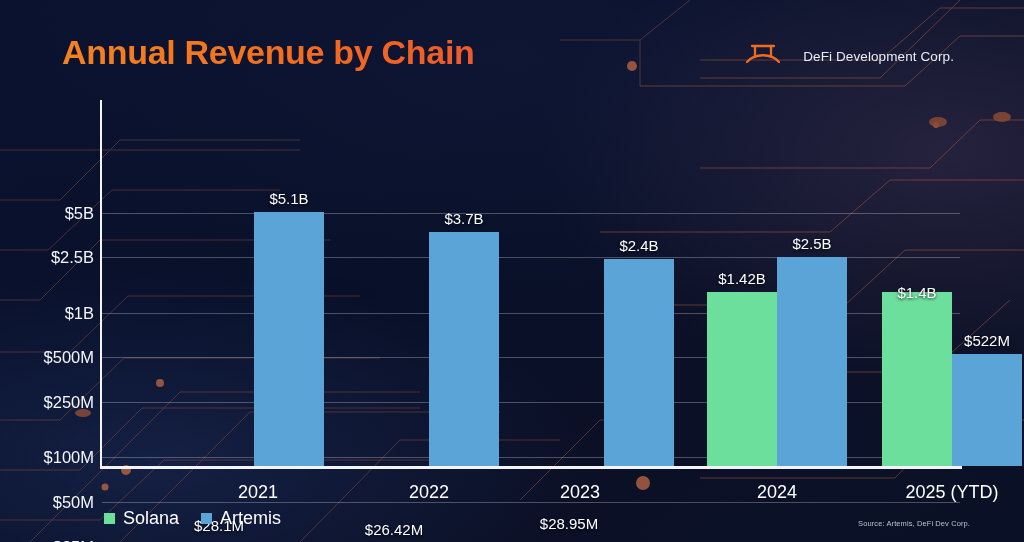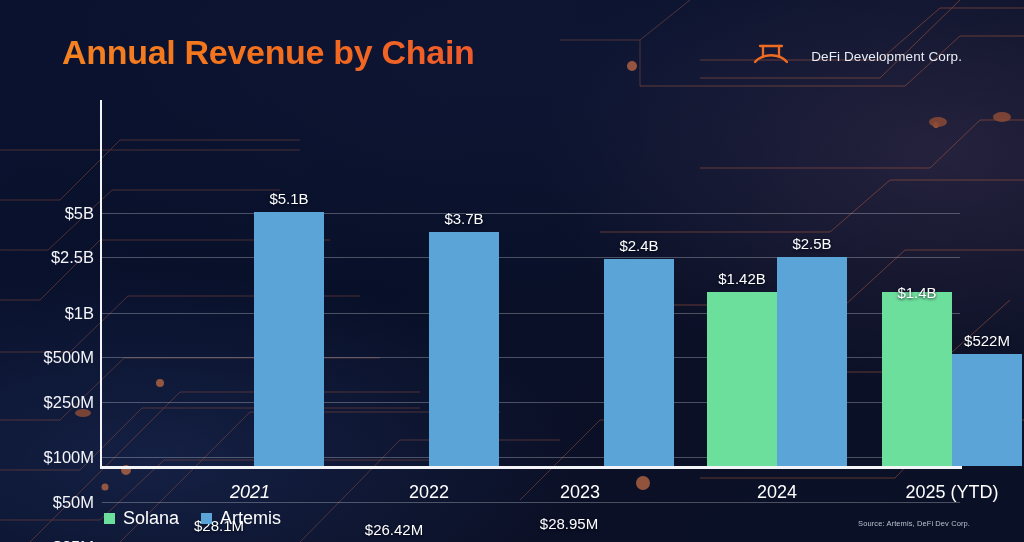--- a/index.html
+++ b/index.html
@@ -25,21 +25,21 @@
 
   
   #chart-title {
     position:absolute; left:62px; top:33px;
     font-size:34px; font-weight:bold; letter-spacing:-0.3px;
     background:linear-gradient(95deg,#f58220 0%,#f4721c 45%,#ef5a2a 100%);
     -webkit-background-clip:text; background-clip:text;
     color:transparent; -webkit-text-fill-color:transparent;
     white-space:nowrap;
   }
-  #brand { position:absolute; right:62px; top:42px; display:flex; align-items:center; gap:23px; }
+  #brand { position:absolute; right:70px; top:42px; display:flex; align-items:center; gap:23px; }
   #brand-name { color:#e9edf5; font-size:13.5px; letter-spacing:0.1px; white-space:nowrap; }
 
   
   #plot {
     position:absolute;
     left:102px; top:100px;
     width:858px; height:366px;
   }
   .axis-line { position:absolute; background:#f2f4f8; }
   #y-axis { left:-2px; top:0; width:2px; height:366px; }
@@ -193,21 +193,21 @@
         <div class="bar solana" style="left: 605px; width: 70px; top: 191.569px; height: 174.431px;"></div>
         <div class="bar-label" style="left: 640px; top: 186.569px;">$1.42B</div>
         <div class="bar ethereum" style="left: 675px; width: 70px; top: 157px; height: 209px;"></div>
         <div class="bar-label" style="left: 710px; top: 152px;">$2.5B</div>
         <div class="bar solana" style="left: 780px; width: 70px; top: 192.436px; height: 173.564px;"></div>
         <div class="bar-label" style="left: 815px; top: 201px;">$1.4B</div>
         <div class="bar ethereum" style="left: 850px; width: 70px; top: 254.267px; height: 111.733px;"></div>
         <div class="bar-label" style="left: 885px; top: 249.267px;">$522M</div>
       </div>
     <div id="xticks">
-        <div class="xtick" style="left: 148px; font-style: italic;">2021</div>
+        <div class="xtick" style="left: 156px;">2021</div>
         <div class="xtick" style="left: 327px;">2022</div>
         <div class="xtick" style="left: 478px;">2023</div>
         <div class="xtick" style="left: 675px;">2024</div>
         <div class="xtick" style="left: 850px;">2025 (YTD)</div>
       </div>
   </div>
 
   <div id="legend">
       <div class="legend-item">
         <span class="legend-swatch" style="background: rgb(109, 223, 156);"></span>

